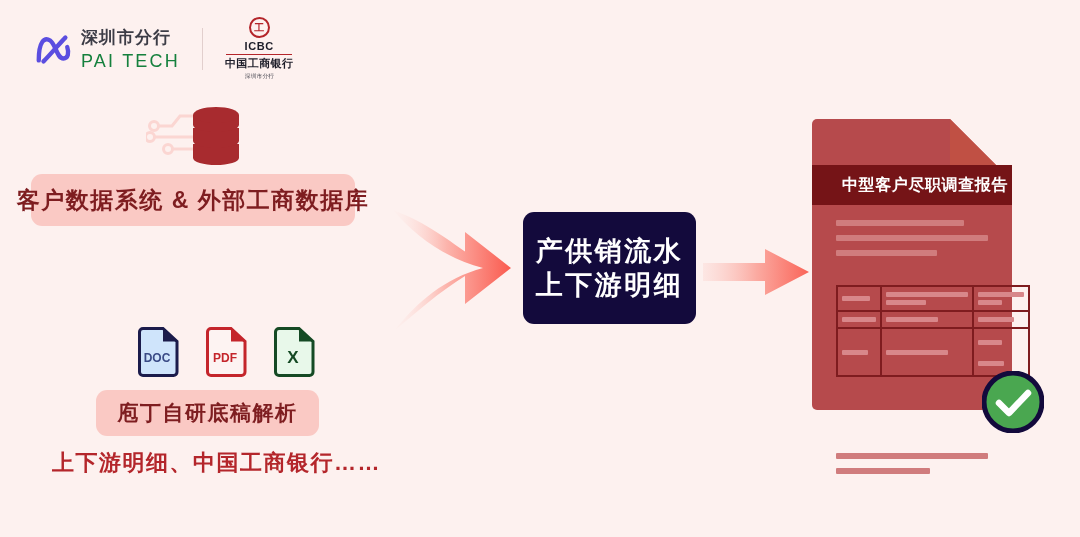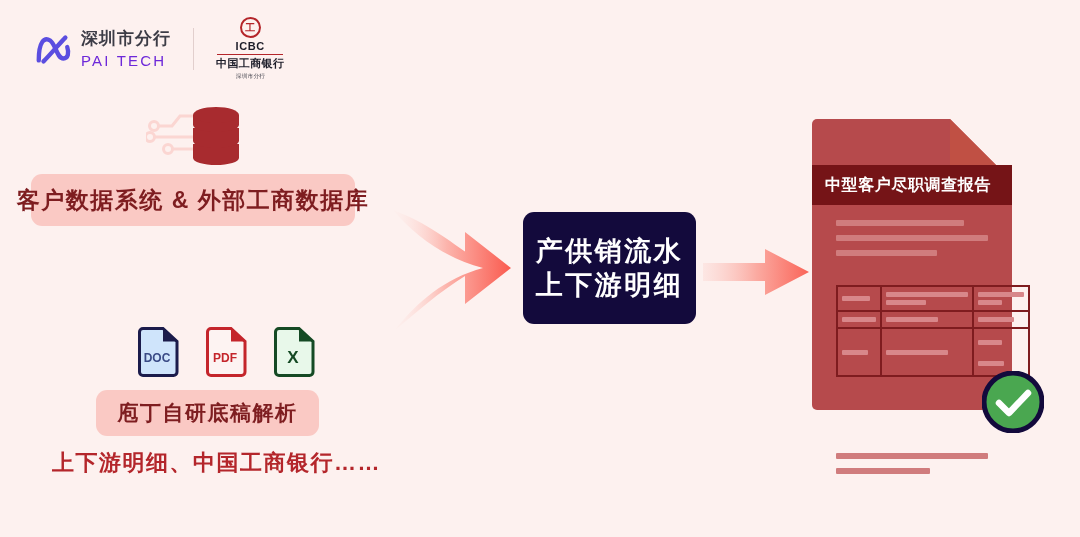--- a/index.html
+++ b/index.html
@@ -36,22 +36,22 @@
   .pai-words { display: flex; flex-direction: column; line-height: 1; }
 
   .pai-cn {
     font-size: 17px;
     font-weight: 700;
     color: #3c3c46;
     letter-spacing: 1px;
   }
 
   .pai-en {
-    font-size: 15px;
-    color: #6d28d9;
+    font-size: 18px;
+    color: #15803d;
     letter-spacing: 2.2px;
     margin-top: 6px;
   }
 
   .logo-divider {
     width: 1px;
     height: 42px;
     background: #e2cfcd;
     margin: 0 22px;
   }
@@ -190,21 +190,21 @@
     clip-path: polygon(0 0, 100% 100%, 0 100%);
   }
 
   .doc-titlebar {
     position: absolute;
     left: 0; top: 46px;
     width: 200px; height: 40px;
     background: #751417;
     display: flex;
     align-items: center;
-    padding-left: 13px;
+    padding-left: 30px;
   }
 
   .doc-title {
     color: #ffffff;
     font-size: 16px;
     font-weight: 700;
     letter-spacing: 0.6px;
     white-space: nowrap;
   }
 

